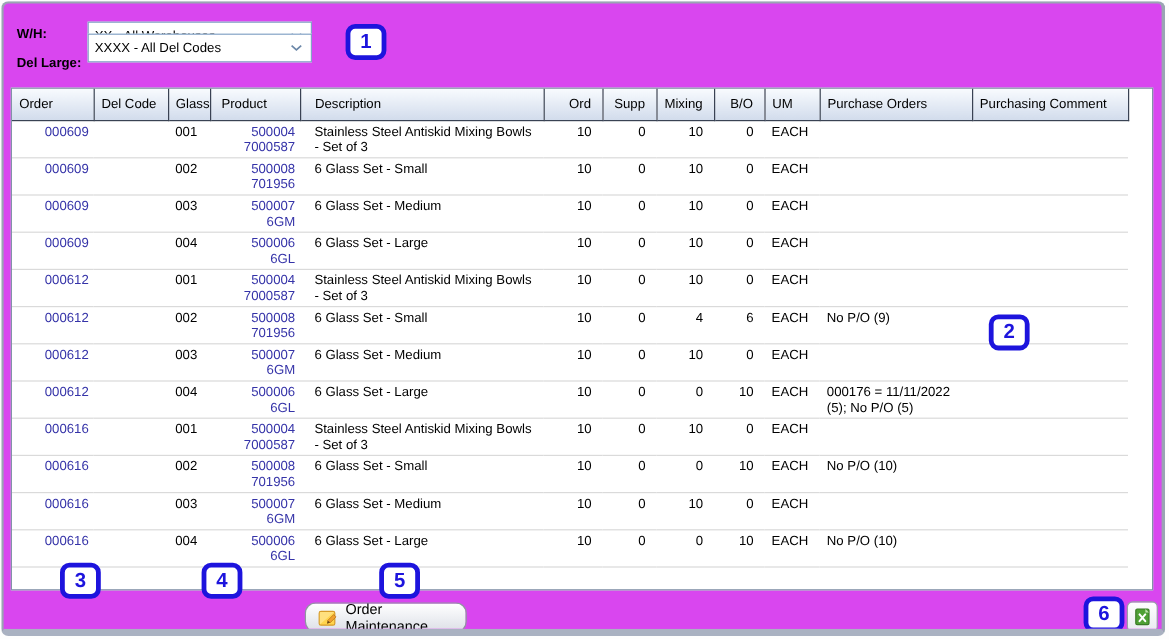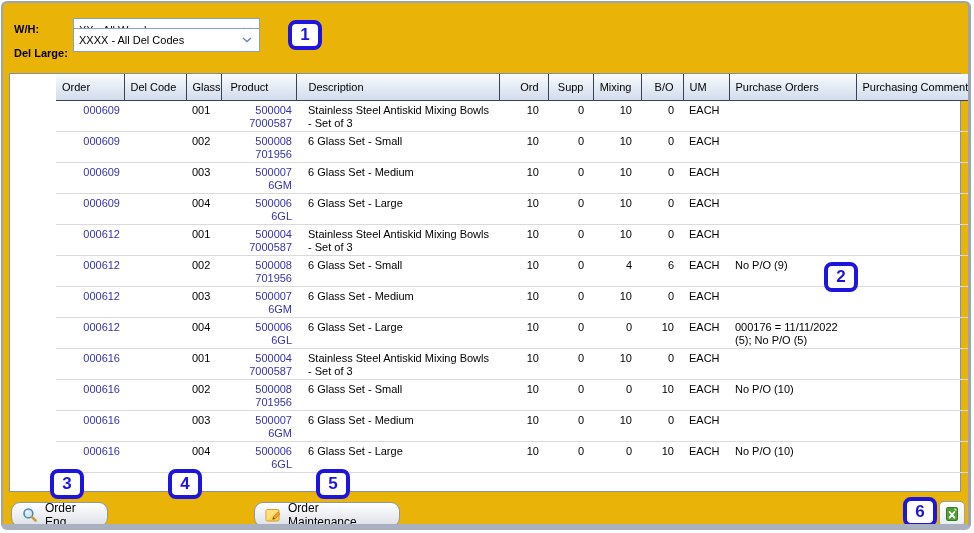--- a/index.html
+++ b/index.html
@@ -1,34 +1,34 @@
 <!DOCTYPE html>
 <html><head>
 <meta charset="utf-8">
 <style>
   html,body { margin:0; padding:0; width:974px; height:533px; background:#fdfdfd;
               font-family:"Liberation Sans", sans-serif; }
   .window { position:absolute; left:1px; top:1px; width:970px; height:529px;
-            box-sizing:border-box; background:#eab308;
+            box-sizing:border-box; background:#d946ef;
             border:2px solid #9aa4b3; border-right-width:3px;
             border-bottom:6px solid #a9b1c1; border-radius:6px; overflow:hidden; }
 
   
   .filter-label { position:absolute; font-size:11px; font-weight:bold; color:#000; }
   .lbl-wh { left:11px; top:20px; }
   .lbl-del { left:11px; top:44px; }
   .select { position:absolute; left:70px; width:187px; height:24px; box-sizing:border-box;
             background:#fff; border:1px solid #84a3c6; display:flex; align-items:center;
             justify-content:space-between; padding:0 7px 0 5px; font-size:11px; color:#000;
             cursor:default; }
   .sel-wh { top:15px; } .sel-del { top:25px; }
 
   
   .grid { position:absolute; left:6px; top:70px; width:952px; height:419px;
-          box-sizing:border-box; background:#fff; border:1px solid #8292a8;padding-left:46px; }
+          box-sizing:border-box; background:#fff; border:1px solid #8292a8; }
   table { border-collapse:collapse; table-layout:fixed; width:100%; font-size:11px; }
   thead th { height:22px; background:linear-gradient(#f8fbfe,#d2dcec);
              border-right:1px solid #394253; border-bottom:1px solid #394253;
              font-weight:normal; text-align:left; padding:2px 4px 2px 6px;
              white-space:nowrap; overflow:hidden; }
   thead th.filler { background:#fff; border-right:none; border-bottom:none; }
   tbody td { vertical-align:top; height:27px; line-height:13px;
              padding:3px 4px 0 6px; border-bottom:1px solid #dadada;
              overflow:hidden; color:#000; }
   td.filler { border-bottom:none; }
@@ -40,21 +40,21 @@
   th.col-product, td.col-product { padding-left:9px;margin-top:12px; }
 
   
   .btn { position:absolute; top:499px; height:25px; box-sizing:border-box;
          border:1px solid #8f97a1; border-radius:9px;
          background:linear-gradient(#ffffff,#eceef2 55%,#dde0e6);
          display:flex; align-items:center; gap:7px; padding:0 10px;
          font-size:12px; color:#000; cursor:default; }
   .btn-order-enq { left:8px;  width:97px; }
   .btn-product-enquiry { left:113px; width:130px; }
-  .btn-order-maint { left:251px; width:146px; }
+  .btn-order-maint { left:251px; width:135px; }
   .btn-excel { position:absolute; left:936px; top:498px; width:26px; height:26px;
                box-sizing:border-box; border:1px solid #98a0a8; border-radius:5px;
                background:linear-gradient(#ffffff,#e8ebef);
                display:flex; align-items:center; justify-content:center; cursor:default; }
 
   
   .badge { position:absolute; width:34px; height:30px; box-sizing:border-box;
            border:4px solid #1d14dd; border-radius:8px; background:#fff;
            color:#1d14dd; font-weight:bold; font-size:17px;
            display:flex; align-items:center; justify-content:center; z-index:10; }
@@ -334,28 +334,20 @@
             <td class="col-bo">10</td>
             <td class="col-um">EACH</td>
             <td class="col-po">No P/O (10)</td>
             <td class="col-comment"></td>
             <td class="filler"></td>
           </tr>
         </tbody>
     </table>
   </div>
 
-  <div class="btn btn-order-enq">
-    <svg class="icon16" viewBox="0 0 16 16">
-      <circle cx="6.4" cy="6.4" r="4.4" fill="#cfe7f8" stroke="#4a86b8" stroke-width="1.6"></circle>
-      <circle cx="5" cy="5" r="1.5" fill="#ffffff" opacity="0.85"></circle>
-      <line x1="9.8" y1="9.8" x2="13.6" y2="13.6" stroke="#c79b3a" stroke-width="2.6" stroke-linecap="round"></line>
-    </svg>
-    <span>Order Enq</span>
-  </div>
 
 
   <div class="btn btn-order-maint">
     <svg class="icon16" viewBox="0 0 16 16">
       <rect x="1" y="2.5" width="13" height="11.5" rx="1.5" fill="#ffd34d" stroke="#d79b28"></rect>
       <path d="M1.5 3h12l-12 10.5z" fill="#ffe9a0" opacity="0.6"></path>
       <g transform="rotate(45 10.5 9.5)">
         <rect x="9.2" y="4.6" width="2.8" height="7" fill="#f0a030" stroke="#b06a10" stroke-width="0.5"></rect>
         <polygon points="9.2,11.6 12,11.6 10.6,14" fill="#6e4612"></polygon>
       </g>

